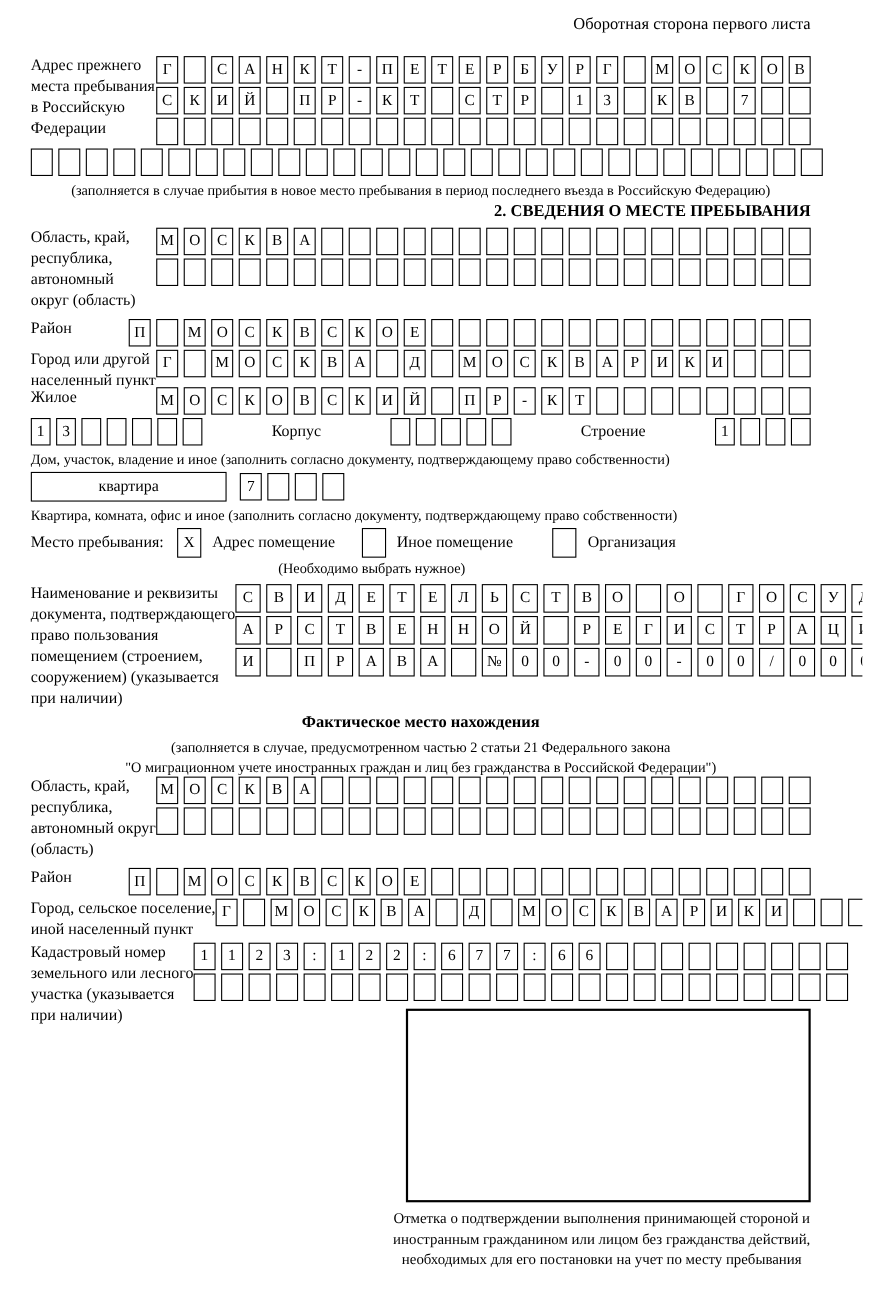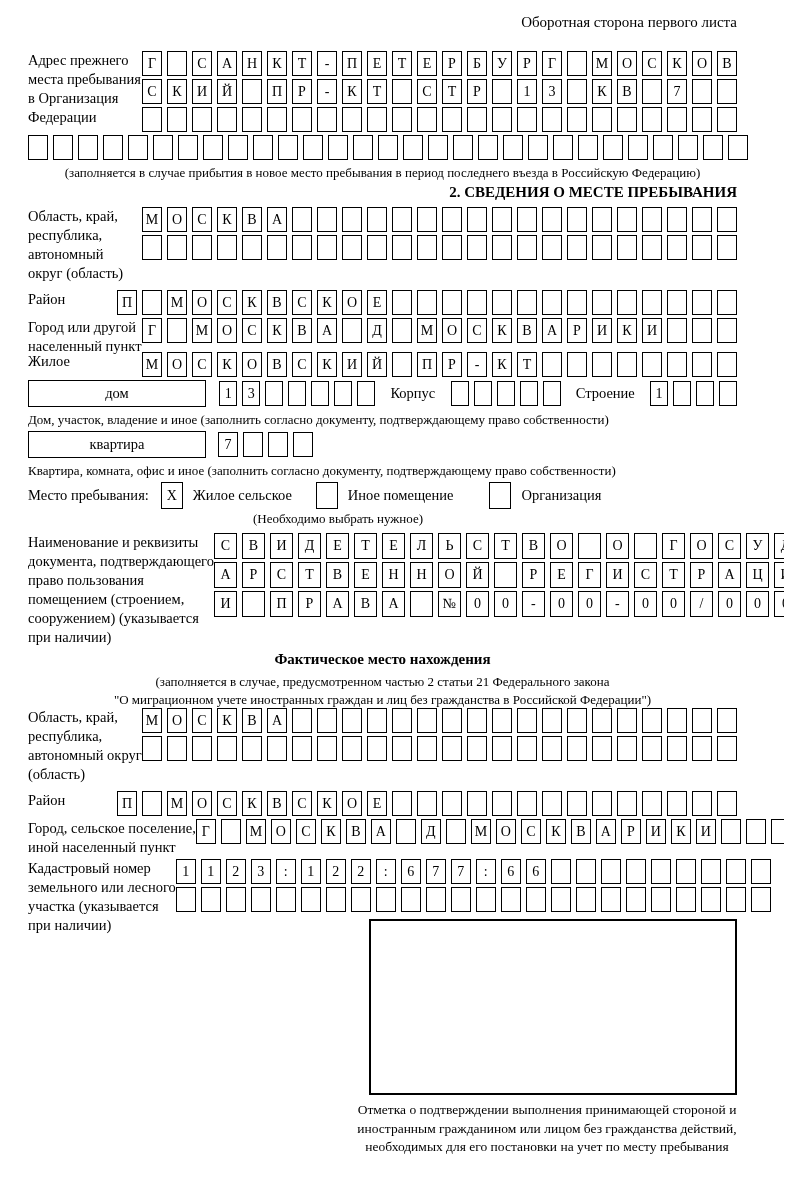--- a/index.html
+++ b/index.html
@@ -57,21 +57,21 @@
 <body>
 
 <div class="page">
 
   <div class="header-title">Оборотная сторона первого листа</div>
 
   <div class="frow">
     <div class="flabel">
         <div>Адрес прежнего</div>
         <div>места пребывания</div>
-        <div>в Организация</div>
+        <div>в Российскую</div>
         <div>Федерации</div>
       </div>
     <div class="cells-col">
       <div class="cells">
           <div class="cell">Г</div>
           <div class="cell"></div>
           <div class="cell">С</div>
           <div class="cell">А</div>
           <div class="cell">Н</div>
           <div class="cell">К</div>
@@ -334,21 +334,20 @@
         <div class="cell"></div>
         <div class="cell"></div>
         <div class="cell"></div>
         <div class="cell"></div>
         <div class="cell"></div>
         <div class="cell"></div>
       </div>
   </div>
 
   <div class="dom-row">
-    <div class="bigbox">дом</div>
     <div class="cells left sm">
         <div class="cell sm">1</div>
         <div class="cell sm">3</div>
         <div class="cell sm"></div>
         <div class="cell sm"></div>
         <div class="cell sm"></div>
         <div class="cell sm"></div>
         <div class="cell sm"></div>
       </div>
     <span class="inline-lab">Корпус</span>
@@ -376,21 +375,21 @@
         <div class="cell"></div>
         <div class="cell"></div>
         <div class="cell"></div>
       </div>
   </div>
   <div class="note">Квартира, комната, офис и иное (заполнить согласно документу, подтверждающему право собственности)</div>
 
   <div class="mesto-row">
     <span class="m-lab">Место пребывания:</span>
     <span class="chk">X</span>
-    <span class="opt-lab">Жилое сельское</span>
+    <span class="opt-lab">Адрес помещение</span>
     <span class="chk gap24"></span>
     <span class="opt-lab">Иное помещение</span>
     <span class="chk gap36"></span>
     <span class="opt-lab">Организация</span>
   </div>
   <div class="mesto-note">(Необходимо выбрать нужное)</div>
 
   <div class="frow clip-h110">
     <div class="flabel">
         <div>Наименование и реквизиты</div>

